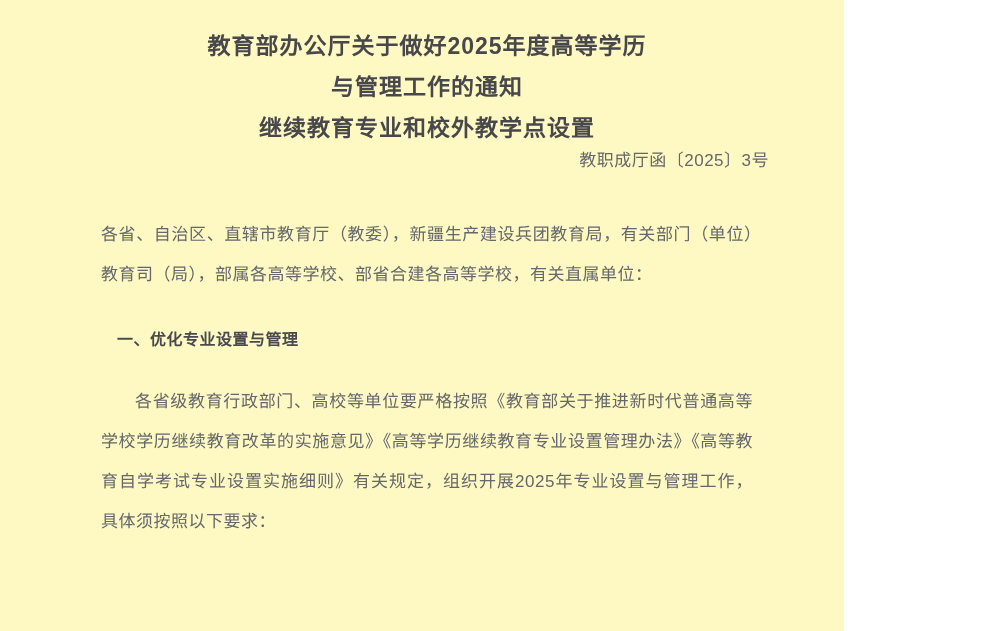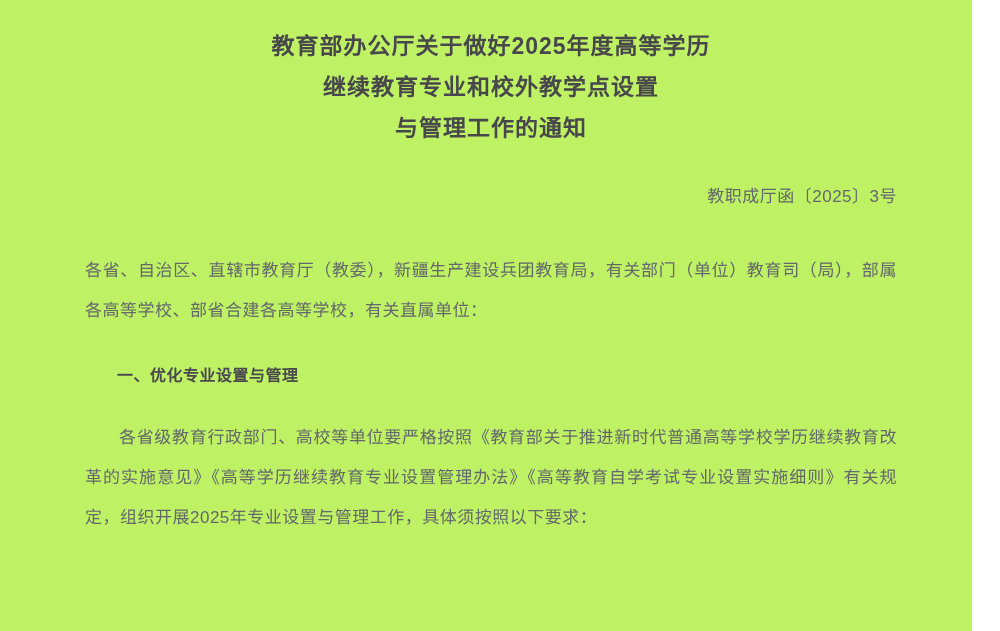--- a/index.html
+++ b/index.html
@@ -2,51 +2,50 @@
 <html lang="zh-CN"><head>
 <meta charset="utf-8">
 <style>
   html, body {
     margin: 0;
     padding: 0;
     background: #ffffff;
   }
   .page {
     position: relative;
-    width: 972px;
+    width: 844px;
     height: 631px;
-    background: #bef264;
+    background: #fef9c3;
     overflow: hidden;
     font-family: "Liberation Sans", "DejaVu Sans", sans-serif;
   }
   .content {
     padding: 26px 75px 0 85px;
   }
   .doc-title {
     margin: 0;
     font-size: 23px;
     font-weight: 700;
     color: #48484c;
     text-align: center;
     line-height: 41px;
     letter-spacing: 1px;
   }
   .title-line {
     display: block;
   }
   .doc-number {
-    margin-top: 36px;
     text-align: right;
     font-size: 17px;
     line-height: 24px;
     color: #64676c;
     letter-spacing: 0.5px;
   }
   .para {
-    margin: 0;
+    margin: 16px;
     font-size: 17px;
     line-height: 40px;
     color: #64676c;
     letter-spacing: 0.5px;
     text-align: justify;
   }
   .addressee {
     margin-top: 42px;
   }
   .intro {
@@ -68,22 +67,22 @@
   }
 </style>
 </head>
 <body>
 
 <div class="page">
   <div class="content">
 
     <h1 class="doc-title">
       <span class="title-line">教育部办公厅关于做好2025年度高等学历</span>
+      <span class="title-line">与管理工作的通知</span>
       <span class="title-line">继续教育专业和校外教学点设置</span>
-      <span class="title-line">与管理工作的通知</span>
     </h1>
 
     <div class="doc-number">教职成厅函〔2025〕3号</div>
 
     <p class="para addressee">各省、自治区、直辖市教育厅（教委），新疆生产建设兵团教育局，有关部门（单位）教育司（局），部属各高等学校、部省合建各高等学校，有关直属单位：</p>
 
 
     <h2 class="section-heading">一、优化专业设置与管理</h2>
 
     <p class="para section-para">各省级教育行政部门、高校等单位要严格按照《教育部关于推进新时代普通高等学校学历继续教育改革的实施意见》《高等学历继续教育专业设置管理办法》《高等教育自学考试专业设置实施细则》有关规定，组织开展2025年专业设置与管理工作，具体须按照以下要求：</p>

